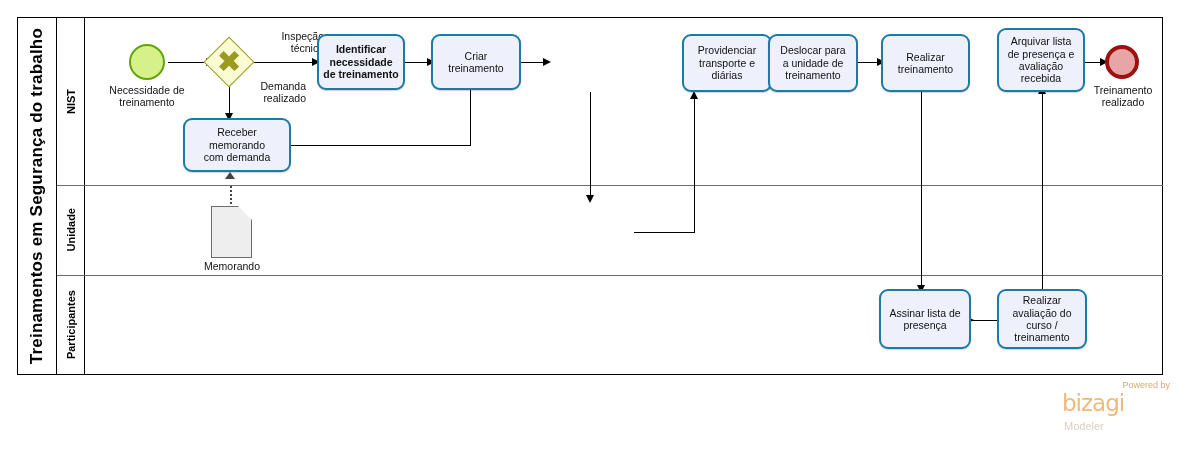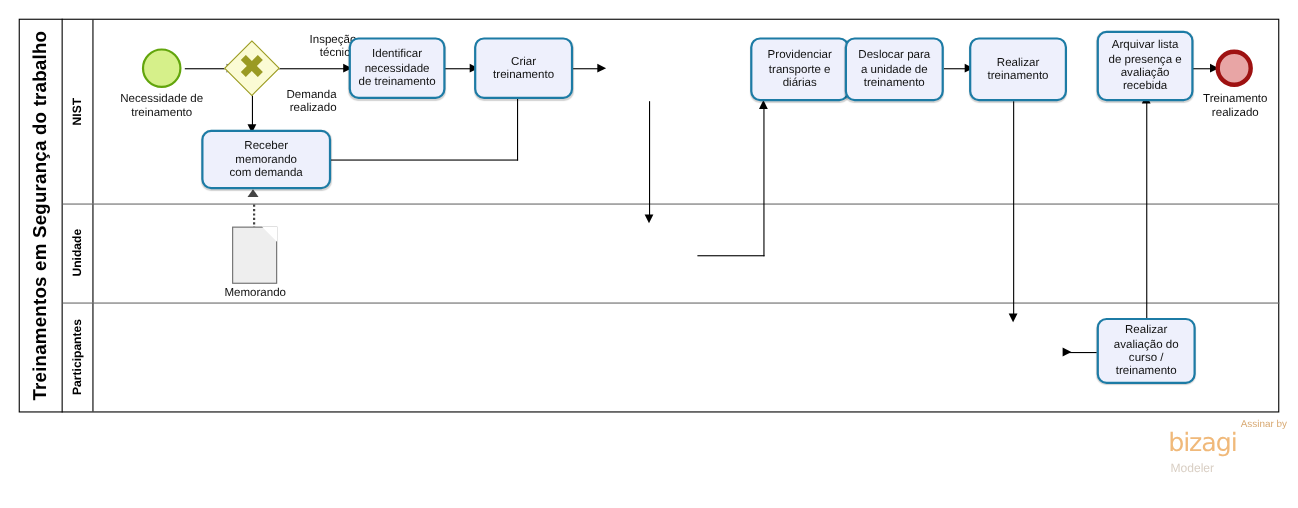--- a/index.html
+++ b/index.html
@@ -146,25 +146,25 @@
 treinamento</div>
 
   <div class="gw" style="left:211px;top:44px;"></div>
   <div class="gw-x" style="left:211px;top:44px;width:36px;height:36px;">✖</div>
 
   <div class="lbl lbl-l" style="left:254px;top:30px;width:70px;white-space:pre-line;">Inspeção
 técnica</div>
   <div class="lbl lbl-l" style="left:236px;top:80px;width:70px;white-space:pre-line;">Demanda
 realizado</div>
 
-  <div class="task" style="left:183px;top:118px;width:118px;height:54px;white-space:pre-line;">Receber
+  <div class="task" style="left:183px;top:118px;width:108px;height:54px;white-space:pre-line;">Receber
 memorando
 com demanda</div>
 
-  <div class="task" style="left:317px;top:34px;width:88px;height:56px;white-space:pre-line;">Identificar
+  <div class="task" style="left:317px;top:34px;width:88px;height:56px;white-space:pre-line;font-weight:bold;">Identificar
 necessidade
 de treinamento</div>
 
   <div class="task" style="left:431px;top:34px;width:90px;height:56px;white-space:pre-line;">Criar
 treinamento</div>
 
 
   <div class="task" style="left:682px;top:34px;width:90px;height:58px;white-space:pre-line;">Providenciar
 transporte e
 diárias</div>
@@ -184,25 +184,27 @@
   <div class="evt evt-end" style="left:1105px;top:45px;width:34px;height:34px;"></div>
   <div class="lbl" style="left:1081px;top:84px;width:84px;white-space:pre-line;">Treinamento
 realizado</div>
 
 
   <div class="dataobj" style="left:211px;top:206px;width:41px;height:52px;">
     <div class="foldline"></div>
   </div>
   <div class="lbl" style="left:196px;top:260px;width:72px;">Memorando</div>
 
+  <div class="task" style="left:879px;top:289px;width:92px;height:60px;white-space:pre-line;">Assinar lista de
+presença</div>
 
   <div class="task" style="left:997px;top:289px;width:90px;height:60px;white-space:pre-line;">Realizar
 avaliação do
 curso /
 treinamento</div>
 
   <div class="bz">
-    <div class="bz-pow">Assinar by</div>
+    <div class="bz-pow">Powered by</div>
     <div class="bz-name">bizagi</div>
     <div class="bz-mod">Modeler</div>
   </div>
 
 </div>
 
 </body></html>

